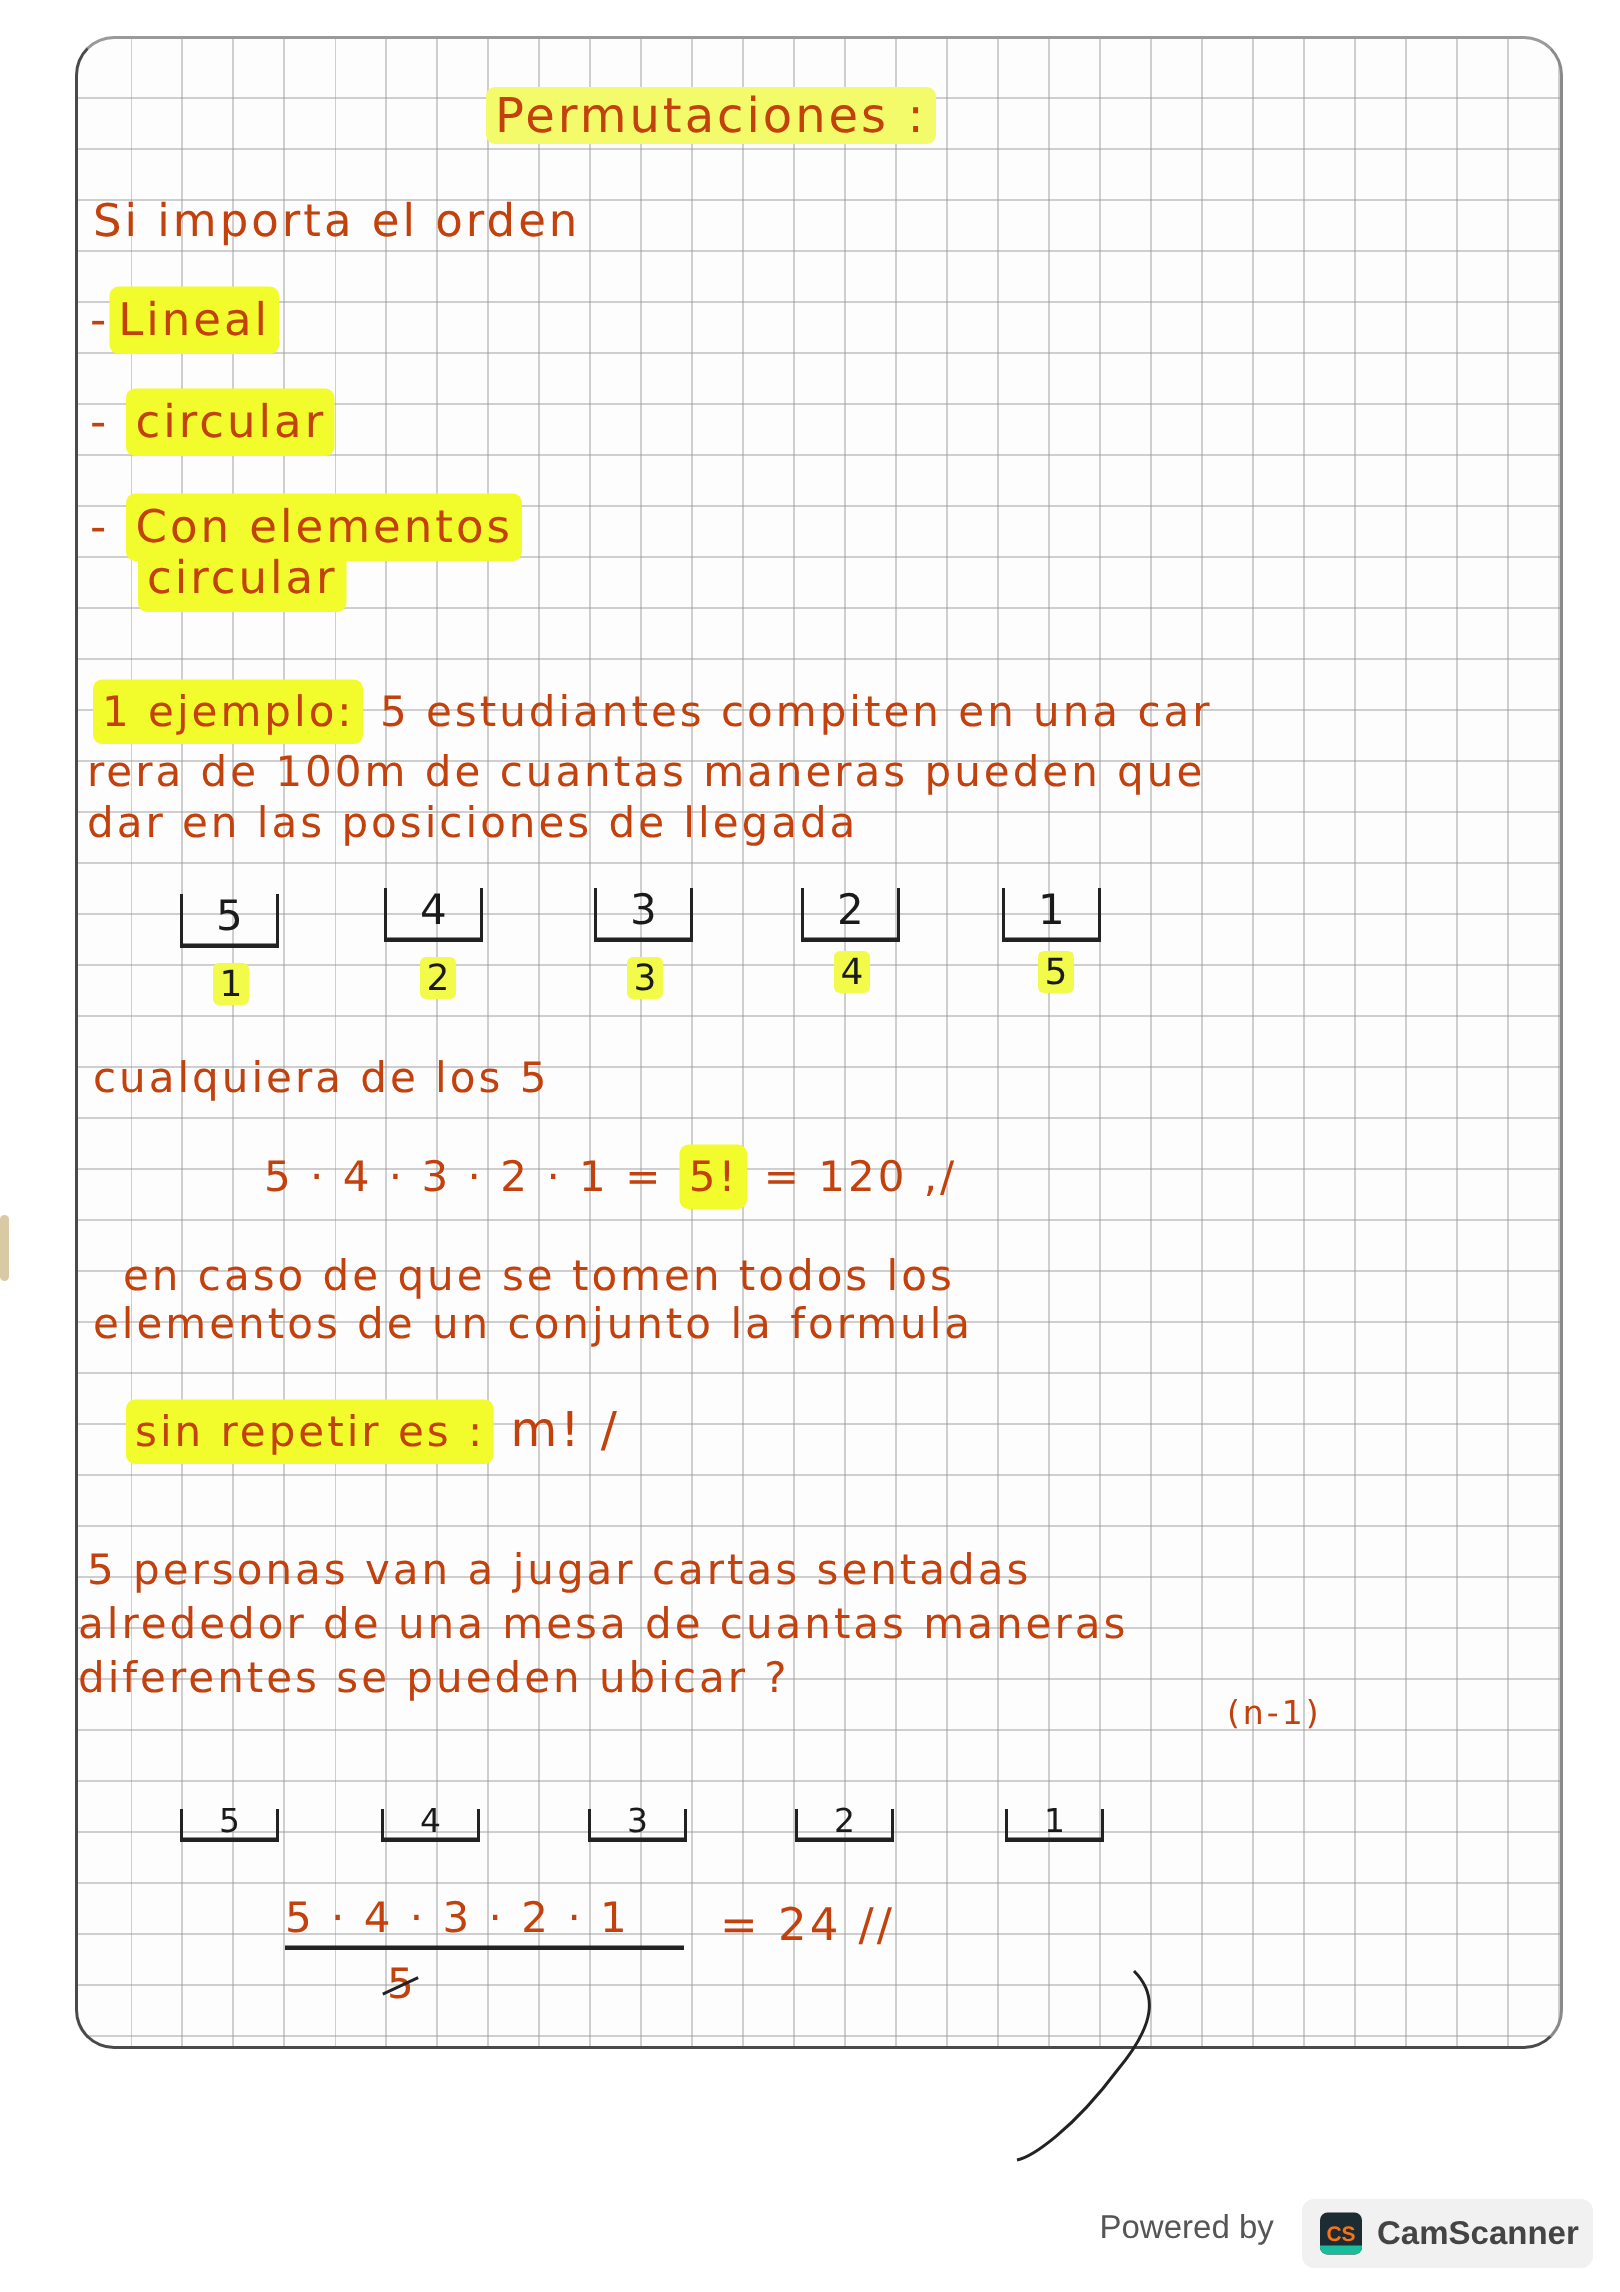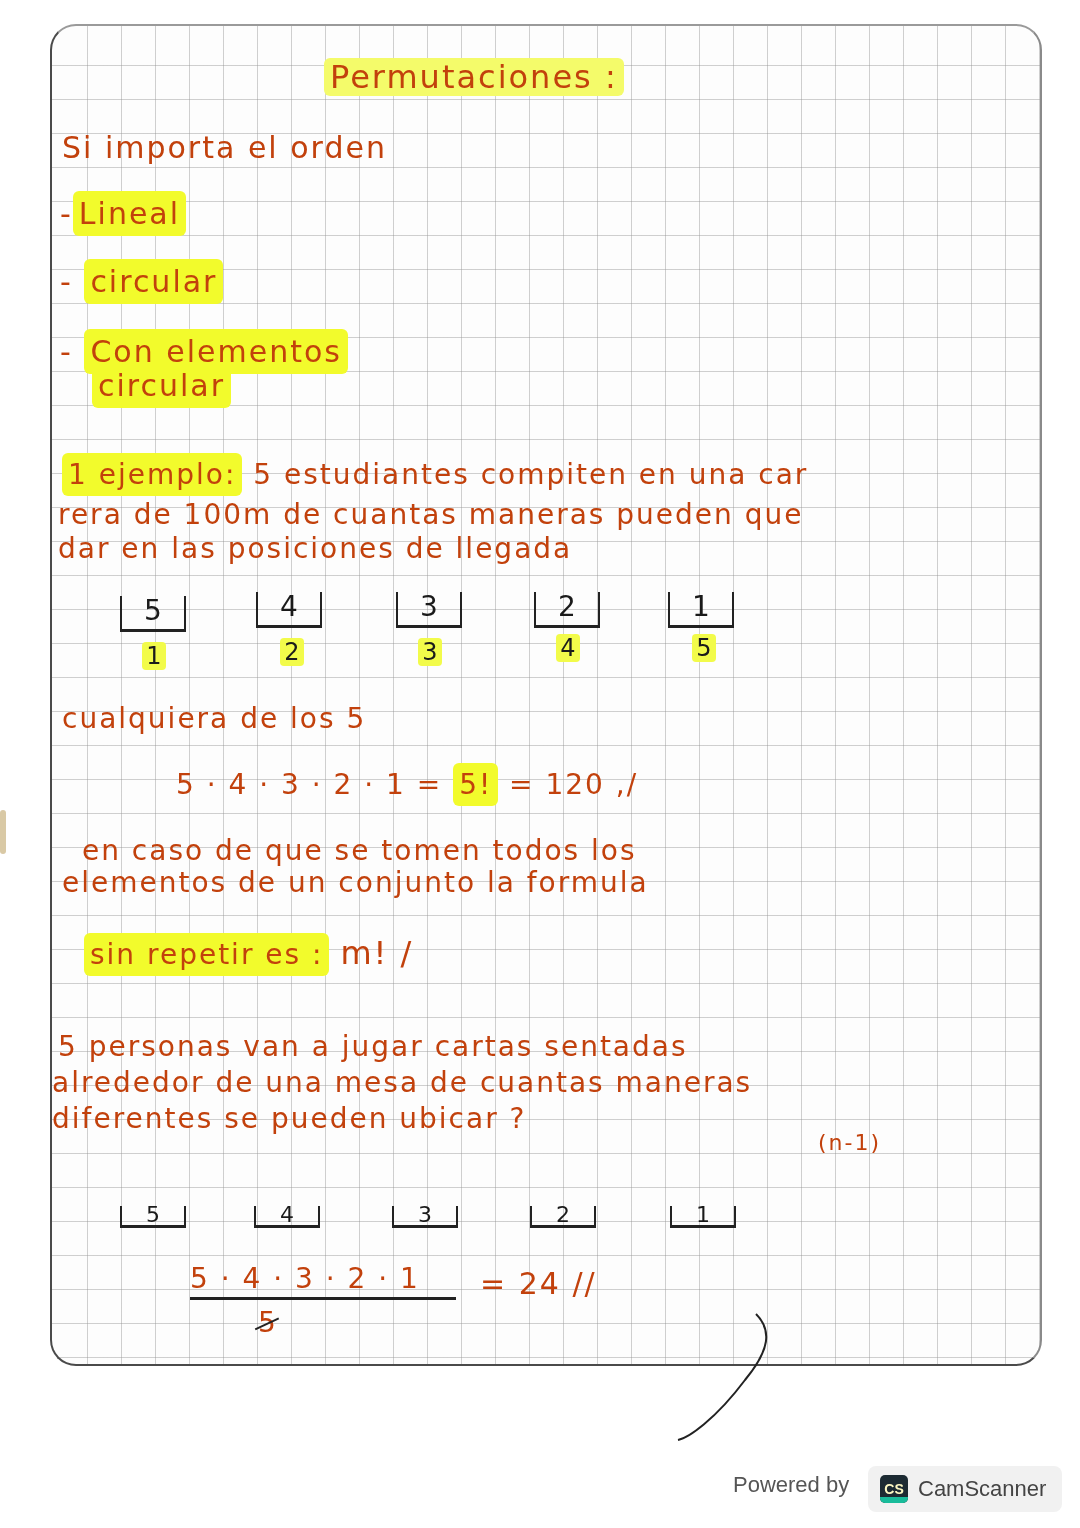--- a/index.html
+++ b/index.html
@@ -41,26 +41,26 @@
   .strike::after {
     content: ""; position: absolute; left: -4px; top: 50%; width: 130%; height: 2px;
     background: #222; transform: rotate(-25deg);
   }
   .curve { position: absolute; left: 0; top: 0; pointer-events: none; }
   .badge {
     position: absolute; left: 868px; top: 1466px; width: 194px; height: 46px;
     background: #f1f1f1; border-radius: 8px; display: flex; align-items: center; gap: 10px; padding-left: 12px; box-sizing: border-box;
   }
   .cs-logo {
-    width: 28px; height: 28px; border-radius: 5px; background: #1d2b33; color: #fef9c3;
+    width: 28px; height: 28px; border-radius: 5px; background: #1d2b33; color: #f97316;
     font-family: "Liberation Sans", sans-serif; font-weight: bold; font-size: 14px;
     display: flex; align-items: center; justify-content: center; position: relative; overflow: hidden;
   }
   .cs-logo::after { content: ""; position: absolute; left: 0; bottom: 0; width: 100%; height: 6px; background: #19bc9b; }
-  .cs-name { font-family: "Liberation Sans", sans-serif; font-size: 22px; color: #444444; font-weight: normal; }
+  .cs-name { font-family: "Liberation Sans", sans-serif; font-size: 22px; color: #444444; font-weight: bold; }
   .powered { position: absolute; left: 733px; top: 1472px; font-family: "Liberation Sans", sans-serif; font-size: 22px; color: #555555; }
   .scan-mark { position: absolute; left: 0; top: 810px; width: 6px; height: 44px; background: #d9c9a5; border-radius: 3px; }
 </style>
 </head>
 <body>
 
 <div class="scan-mark"></div>
 
 <div class="page">
 </div>

